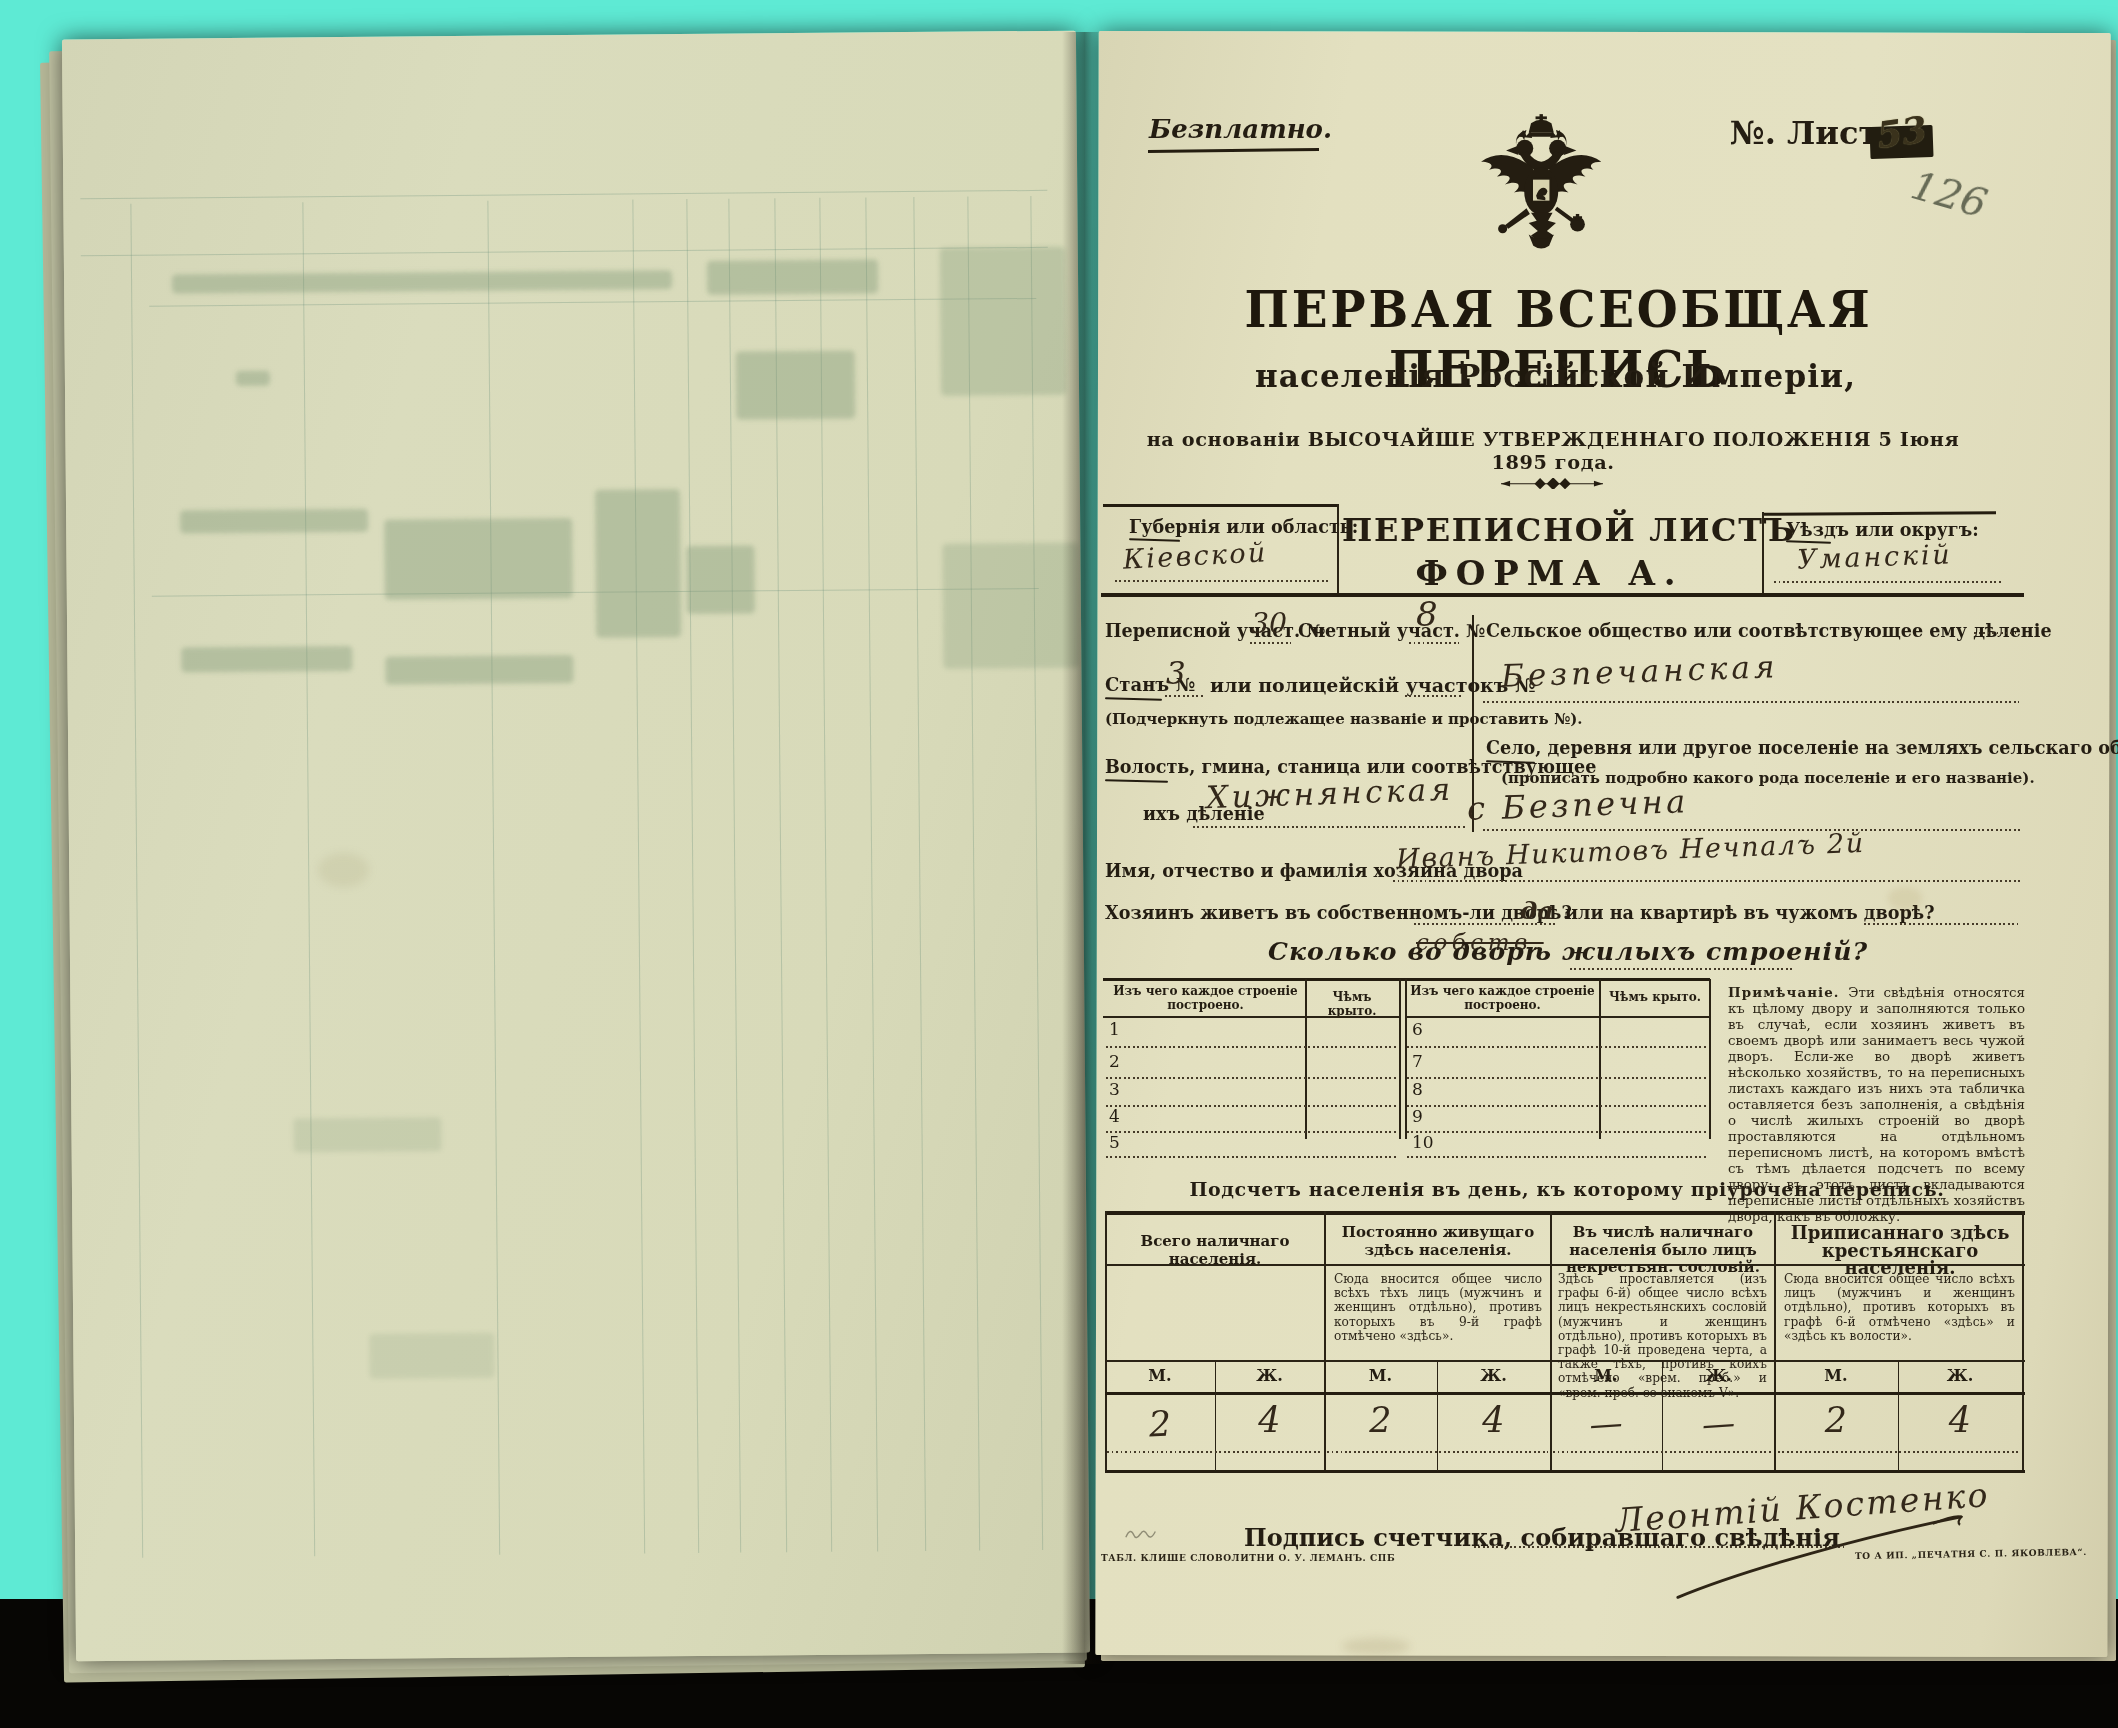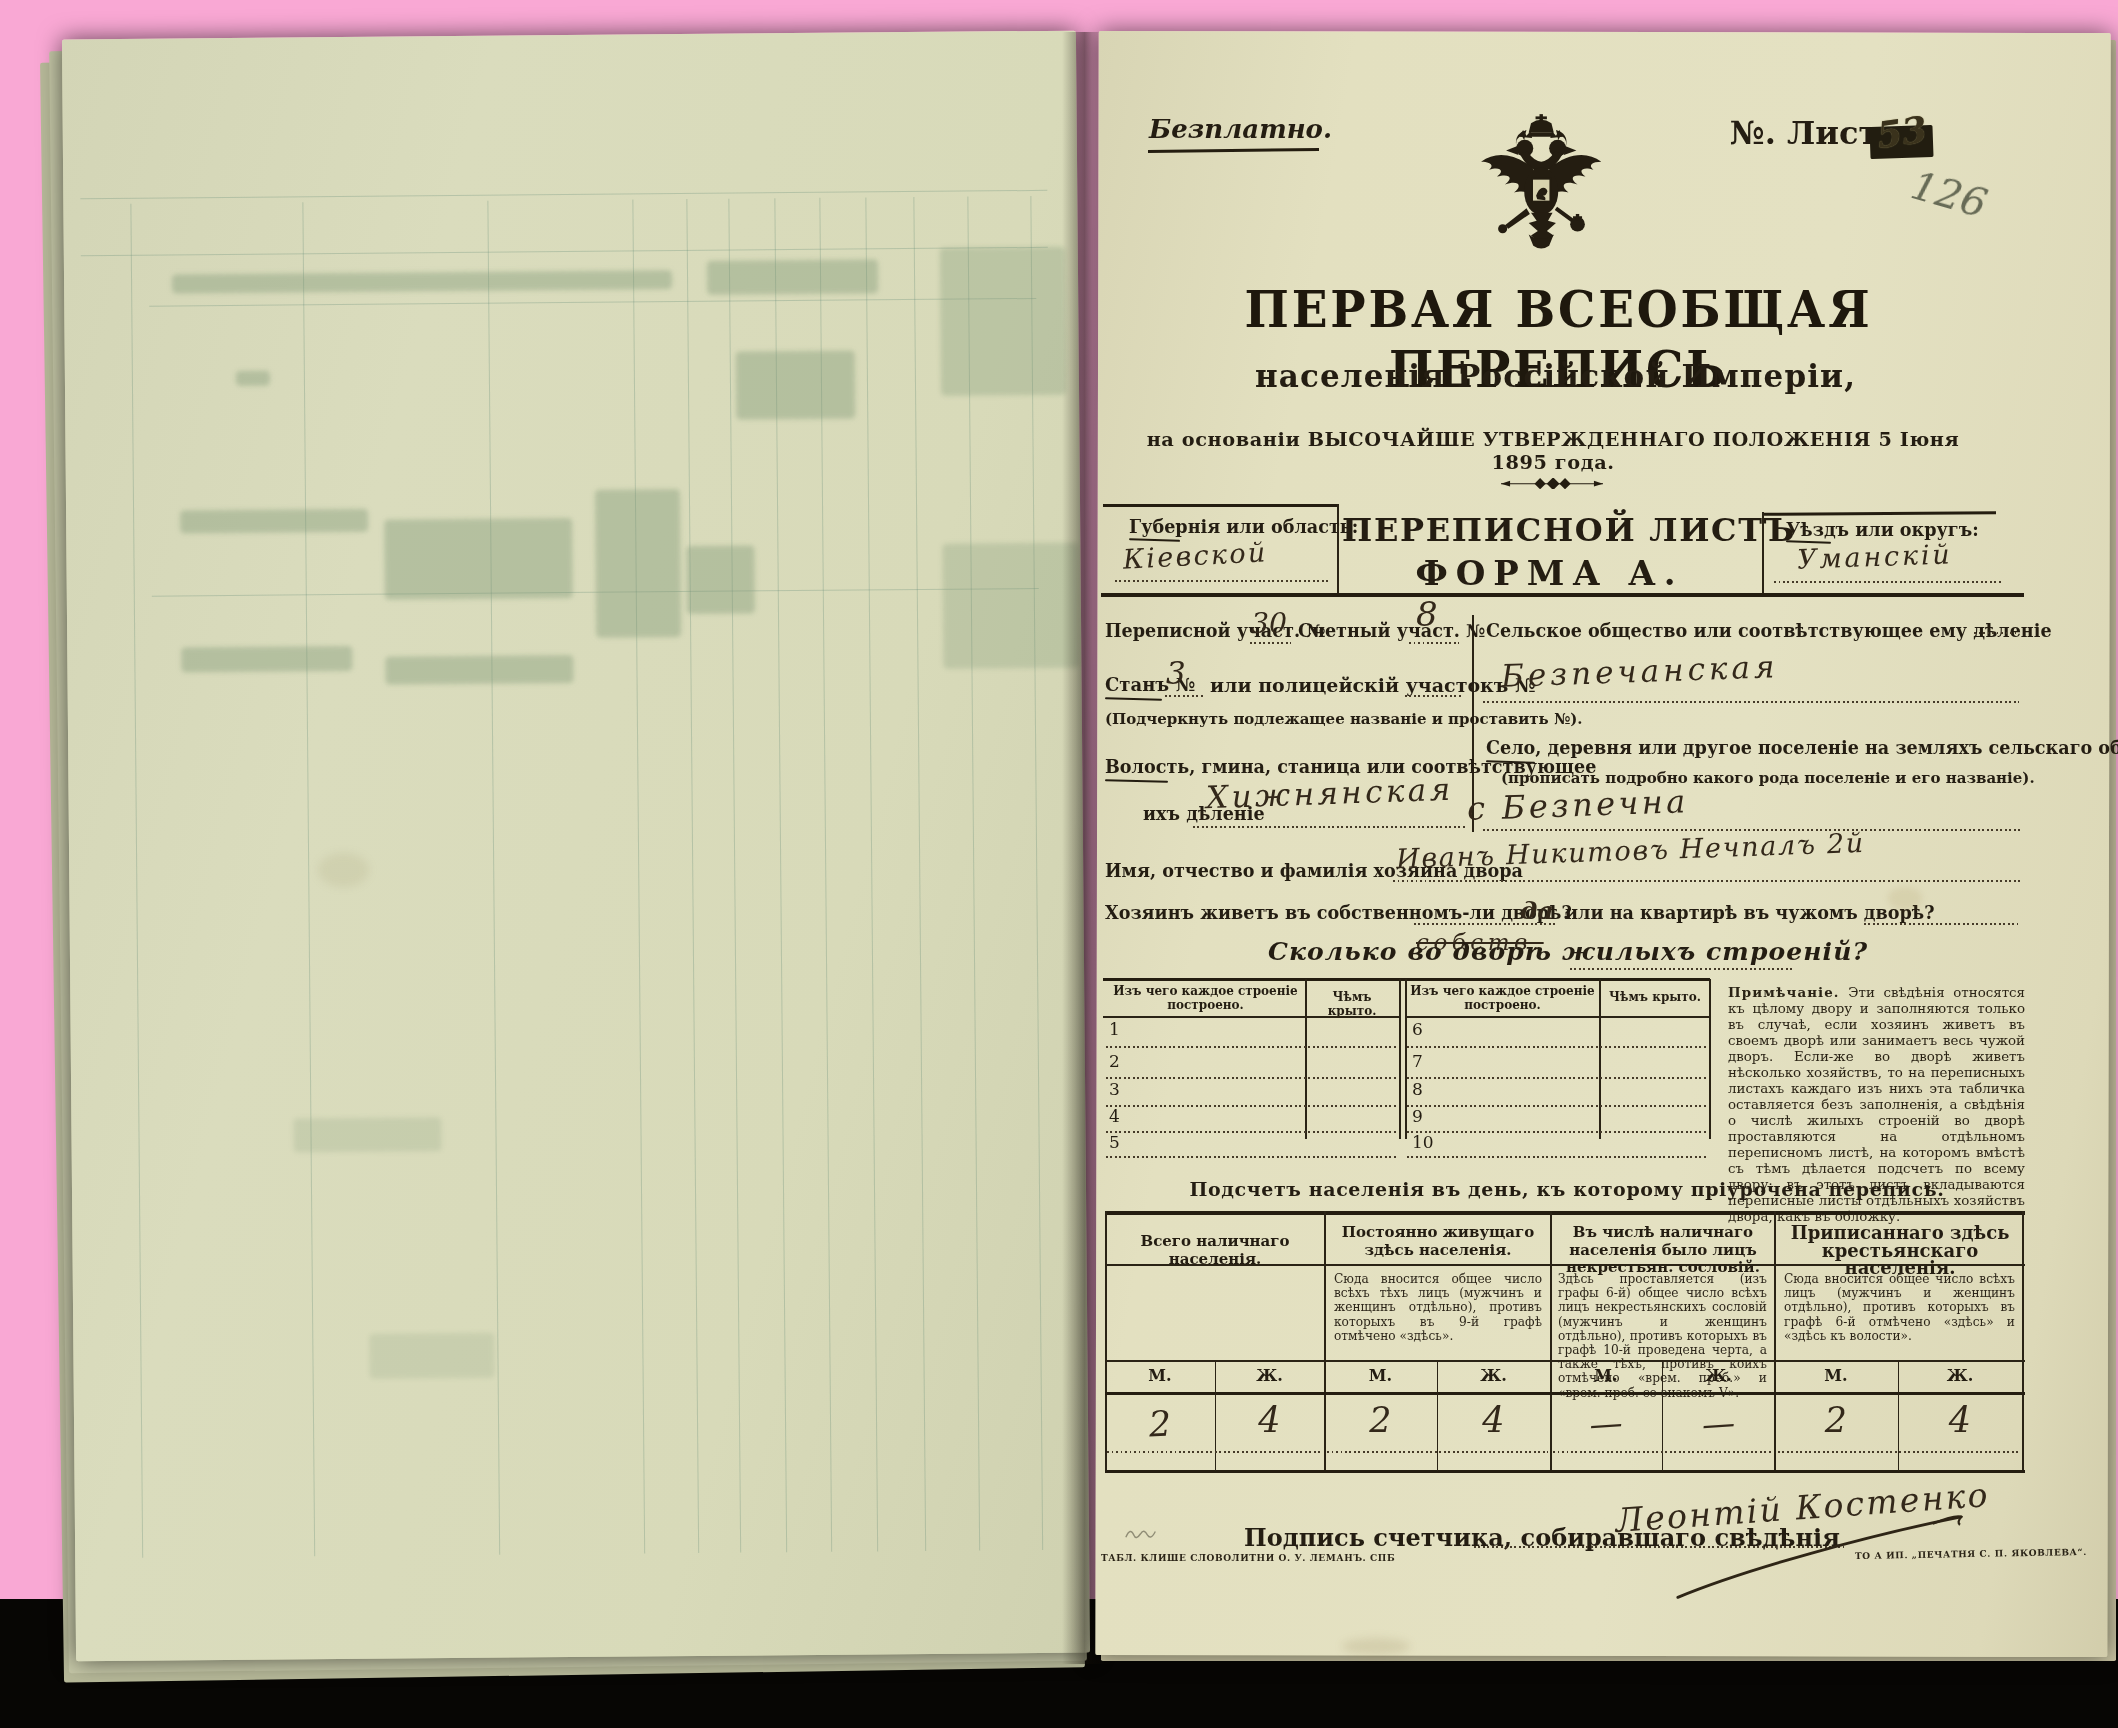--- a/index.html
+++ b/index.html
@@ -1,17 +1,17 @@
 <!DOCTYPE html>
 <html style="font-size:9px"><head>
 <meta charset="utf-8">
 <style>
   html,body{margin:0;padding:0;background:#070604;width:2119px;height:1729px;overflow:hidden;}
   .abs{position:absolute;}
-  .stage{position:relative;width:2119px;height:1599px;background:#f9a8d4;font-family:"DejaVu Serif","Liberation Serif",serif;color:#241d12;}
+  .stage{position:relative;width:2119px;height:1599px;background:#5eead4;font-family:"DejaVu Serif","Liberation Serif",serif;color:#241d12;}
   
   .page-left{left:69px;top:35px;width:1014px;height:1622px;background:linear-gradient(105deg,#d3d5b6 0%,#dadcbd 30%,#d8dab9 70%,#cfd1b0 100%);transform:rotate(-0.5deg);box-shadow:0 0 23px rgba(0,0,0,0.6);border-radius:2.3px;}
   .page-left-edge1{left:59px;top:45px;width:1018px;height:1622px;background:#c6c8a8;transform:rotate(-0.7deg);border-radius:2.3px;}
   .page-left-edge2{left:52px;top:55px;width:1021px;height:1620px;background:#b7b999;transform:rotate(-0.85deg);border-radius:2.3px;}
   .page-right{left:1097px;top:32px;width:1012px;height:1624px;background:linear-gradient(100deg,#d8d5b4 0%,#e3e0c0 20%,#e4e1c2 60%,#ddd9b8 90%,#d2cdab 100%);transform:rotate(0.12deg);box-shadow:0 0 23px rgba(0,0,0,0.55);border-radius:1.7px;}
   .page-right-under{left:1101px;top:40px;width:1015px;height:1621px;background:#c9c4a2;border-radius:1.7px;}
   .gutter{left:1062px;top:32px;width:50px;height:1632px;background:linear-gradient(90deg,rgba(20,16,8,0) 0%,rgba(20,16,8,0.45) 45%,rgba(20,16,8,0.25) 60%,rgba(20,16,8,0) 100%);}
   
   .ghost{position:absolute;background:rgba(122,148,112,0.38);filter:blur(2.8px);border-radius:4.5px;}
   .gline-v{position:absolute;width:1.1px;background:rgba(100,140,120,0.30);}

